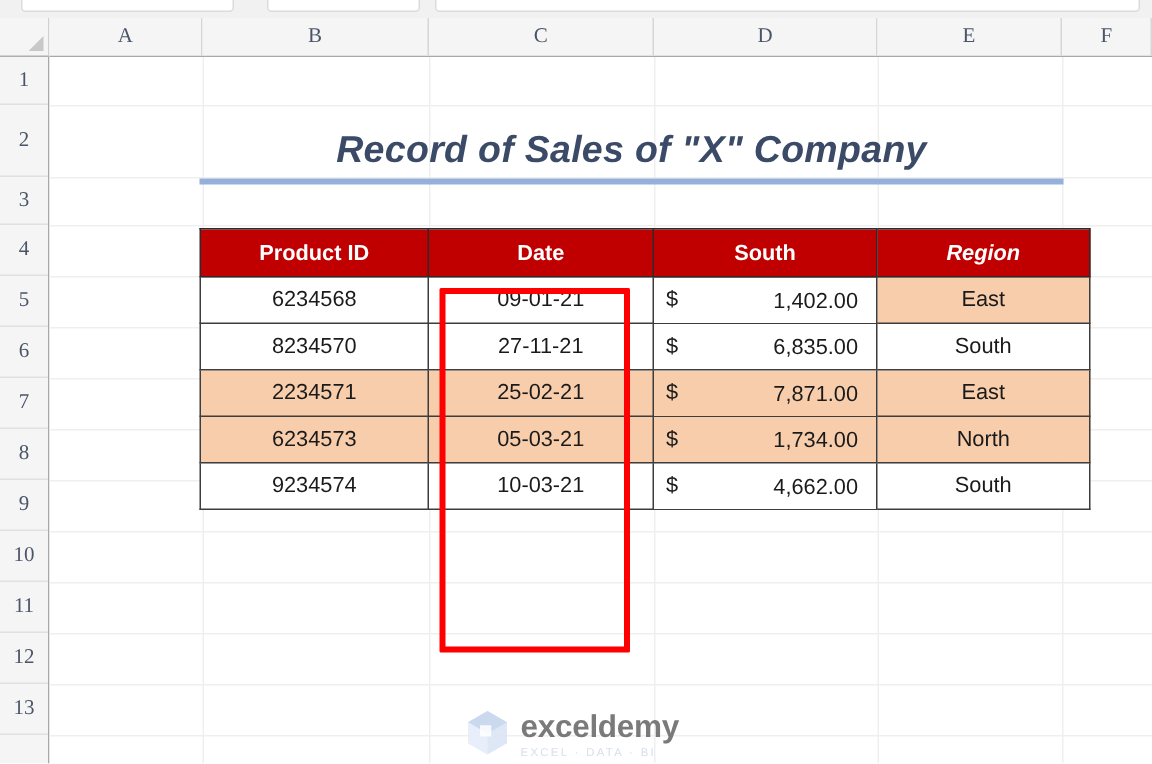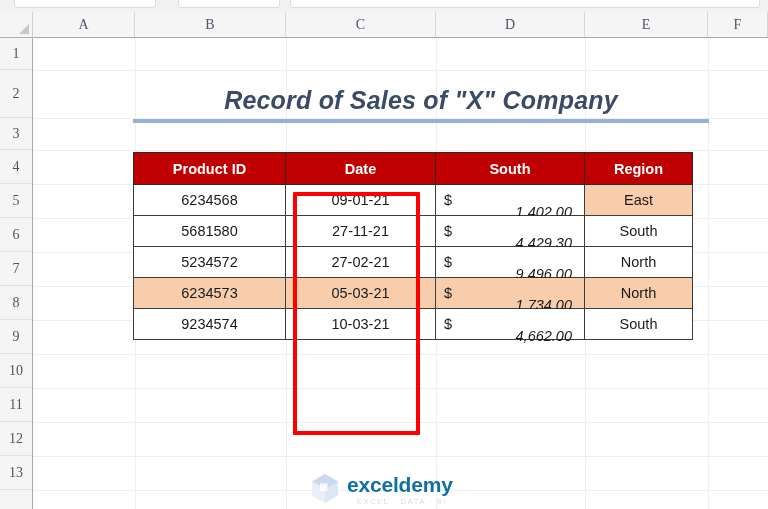--- a/index.html
+++ b/index.html
@@ -189,23 +189,22 @@
   .sales-cell {
     position: relative;
   }
   .sales-cur {
     position: absolute;
     left: 8px; top: 0;
     line-height: 30px;
   }
   .sales-val {
     position: absolute;
-    right: 12px; top: 12px;
+    right: 12px; top: 1px;
     line-height: 30px;
-    font-style: italic;
   }
 
   
   .highlight-box {
     position: absolute;
     left: 293px;
     top: 180px;
     width: 127px;
     height: 243px;
     border: 4px solid #fe0000;
@@ -224,30 +223,30 @@
     display: flex;
     align-items: center;
     opacity: 0.95;
   }
   .wm-icon { flex: 0 0 auto; margin-right: 5px; }
   .wm-text { display: flex; flex-direction: column; line-height: 1; }
   .wm-name {
     font-family: "Liberation Sans", sans-serif;
     font-weight: bold;
     font-size: 21px;
-    color: #0369a1;
+    color: #737373;
     letter-spacing: -0.2px;
   }
   .wm-sub {
     font-family: "Liberation Sans", sans-serif;
     font-size: 7.5px;
     color: #d3dcec;
     letter-spacing: 1.6px;
     margin-top: 3px;
-    margin-left: 10px;
+    margin-left: 0;
   }
 </style>
 </head>
 <body>
 
 <div class="ribbon-strip" id="ribbonStrip">
     <div class="ribbon-chip" style="left: 14px; width: 142px;"></div>
     <div class="ribbon-chip" style="left: 178px; width: 102px;"></div>
     <div class="ribbon-chip" style="left: 290px; width: 470px;"></div>
   </div>
@@ -306,50 +305,50 @@
 
   <div class="sheet-title">Record of Sales of "X" Company</div>
   <div class="title-rule"></div>
 
   <table class="data-table">
     <thead>
       <tr id="tableHeadRow">
           <th style="width: 152px;">Product ID</th>
           <th style="width: 150px;">Date</th>
           <th style="width: 149px;">South</th>
-          <th style="width: 108px;">Region</th>
+          <th style="width: 142px; font-style: italic;">Region</th>
         </tr>
     </thead>
     <tbody id="tableBody">
         <tr>
           <td class="band-white">6234568</td>
           <td class="band-white">09-01-21</td>
           <td class="band-white sales-cell">
             <span class="sales-cur">$</span>
             <span class="sales-val">1,402.00</span>
           </td>
           <td class="band-peach">East</td>
         </tr>
         <tr>
-          <td class="band-white">5681580</td>
+          <td class="band-white">8234570</td>
           <td class="band-white">27-11-21</td>
           <td class="band-white sales-cell">
             <span class="sales-cur">$</span>
-            <span class="sales-val">4,429.30</span>
+            <span class="sales-val">6,835.00</span>
           </td>
           <td class="band-white">South</td>
         </tr>
         <tr>
-          <td class="band-white">5234572</td>
-          <td class="band-white">27-02-21</td>
-          <td class="band-white sales-cell">
-            <span class="sales-cur">$</span>
-            <span class="sales-val">9,496.00</span>
-          </td>
-          <td class="band-white">North</td>
+          <td class="band-peach">2234571</td>
+          <td class="band-peach">25-02-21</td>
+          <td class="band-peach sales-cell">
+            <span class="sales-cur">$</span>
+            <span class="sales-val">7,871.00</span>
+          </td>
+          <td class="band-peach">East</td>
         </tr>
         <tr>
           <td class="band-peach">6234573</td>
           <td class="band-peach">05-03-21</td>
           <td class="band-peach sales-cell">
             <span class="sales-cur">$</span>
             <span class="sales-val">1,734.00</span>
           </td>
           <td class="band-peach">North</td>
         </tr>

